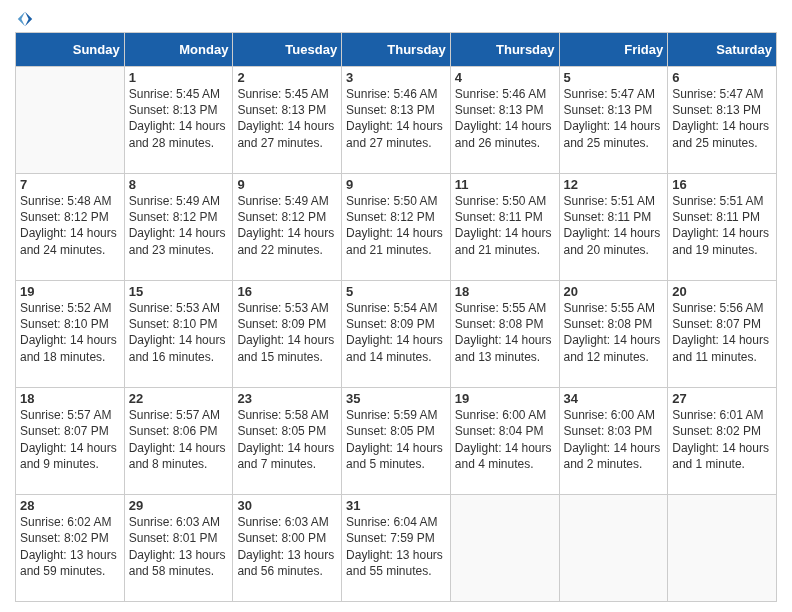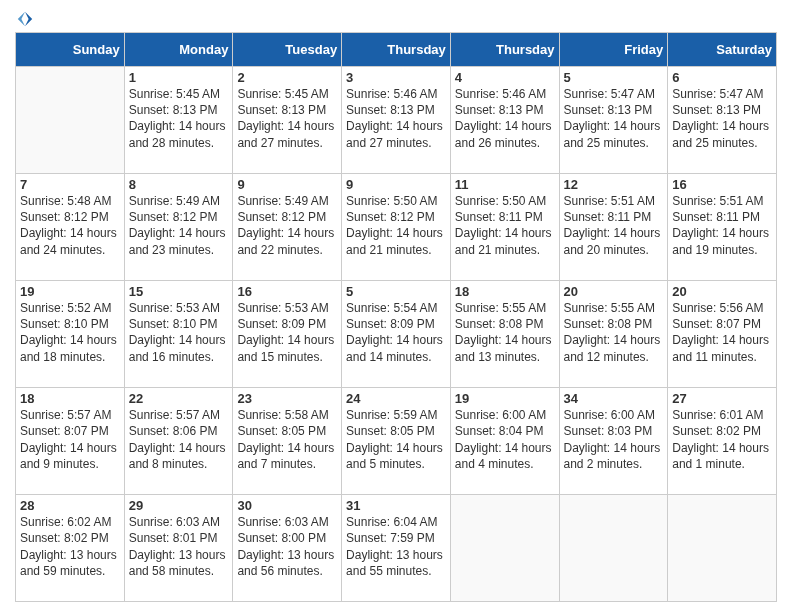--- a/index.html
+++ b/index.html
@@ -221,21 +221,21 @@
           </td>
           <td>
             <span class="day-number">22</span>
             <div class="day-info">Sunrise: 5:57 AM<br>Sunset: 8:06 PM<br>Daylight: 14 hours and 8 minutes.</div>
           </td>
           <td>
             <span class="day-number">23</span>
             <div class="day-info">Sunrise: 5:58 AM<br>Sunset: 8:05 PM<br>Daylight: 14 hours and 7 minutes.</div>
           </td>
           <td>
-            <span class="day-number">24</span>
+            <span class="day-number">35</span>
             <div class="day-info">Sunrise: 5:59 AM<br>Sunset: 8:05 PM<br>Daylight: 14 hours and 5 minutes.</div>
           </td>
           <td>
             <span class="day-number">19</span>
             <div class="day-info">Sunrise: 6:00 AM<br>Sunset: 8:04 PM<br>Daylight: 14 hours and 4 minutes.</div>
           </td>
           <td>
             <span class="day-number">34</span>
             <div class="day-info">Sunrise: 6:00 AM<br>Sunset: 8:03 PM<br>Daylight: 14 hours and 2 minutes.</div>
           </td>

